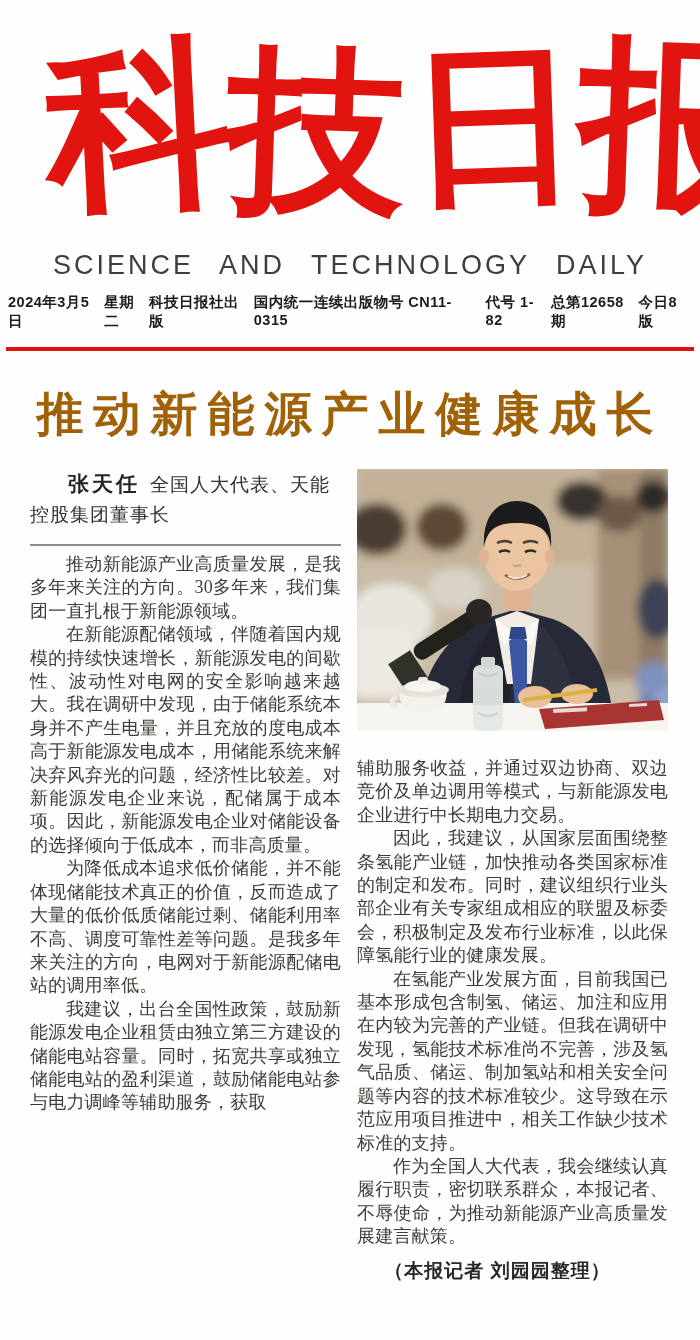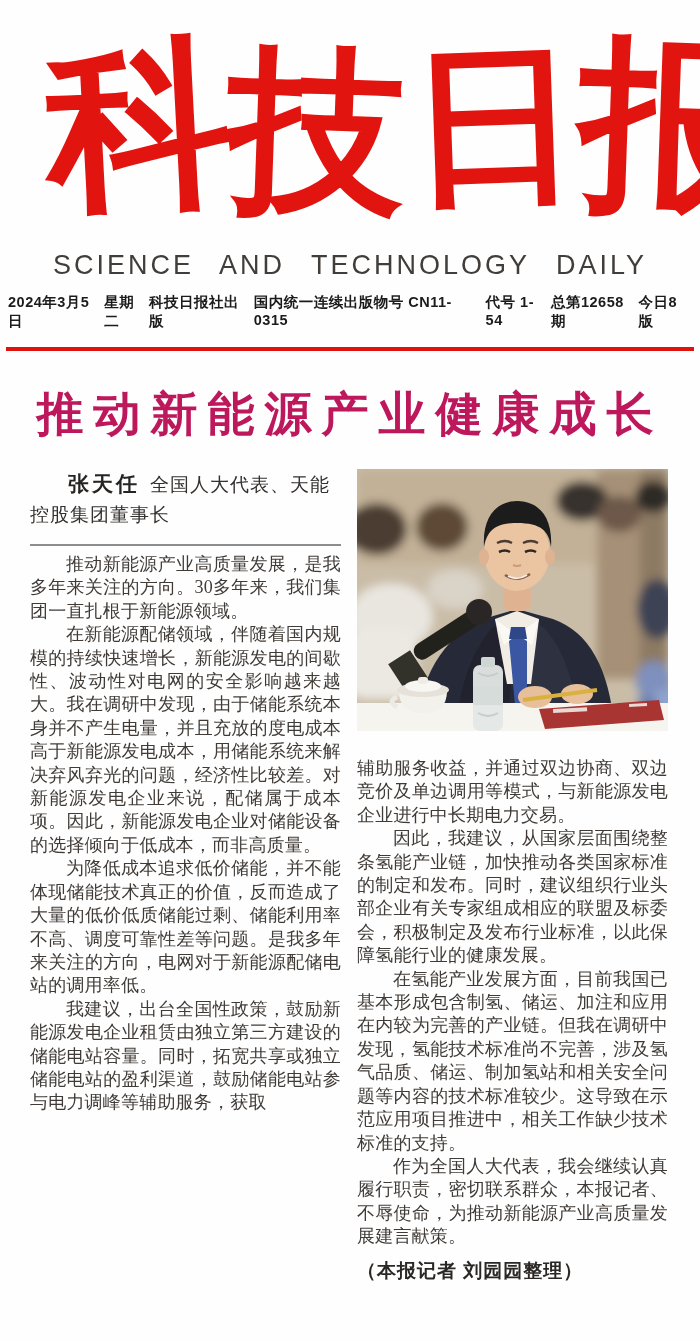--- a/index.html
+++ b/index.html
@@ -61,21 +61,21 @@
   }
 
   
   .article { padding: 0 30px; }
   .headline {
     margin-top: 32px;
     text-align: center;
     font-size: 47px;
     font-weight: 900;
     letter-spacing: 10px;
-    color: #be185d;
+    color: #a16207;
     line-height: 62px;
     white-space: nowrap;
   }
   .cols {
     display: flex;
     gap: 16px;
     margin-top: 24px;
   }
   .col { width: 311px; }
 
@@ -112,21 +112,21 @@
     letter-spacing: 0.2px;
   }
   .body-text p.no-indent { text-indent: 0; }
   .left-body { margin-top: 7px; }
 
   .photo-fig { width: 311px; height: 262px; margin-bottom: 26px; }
   .photo-fig svg { display: block; width: 311px; height: 262px; }
 
   .credit {
     margin-top: 9px;
-    text-align: left;
+    text-align: center;
     padding-right: 30px;
     font-family: "Liberation Sans", "DejaVu Sans", sans-serif;
     font-weight: bold;
     font-size: 19px;
     color: #2a2724;
     letter-spacing: 1px;
   }
 </style>
 </head>
 <body>
@@ -139,21 +139,21 @@
       <span>技</span>
       <span>日</span>
       <span>报</span>
     </div>
     <div class="en-title">SCIENCE  AND  TECHNOLOGY  DAILY</div>
     <div class="dateline">
       <span>2024年3月5日</span>
       <span>星期二</span>
       <span>科技日报社出版</span>
       <span>国内统一连续出版物号 CN11-0315</span>
-      <span>代号 1-54</span>
+      <span>代号 1-82</span>
       <span>总第12658期</span>
       <span>今日8版</span>
     </div>
     <div class="red-rule"></div>
   </header>
 
   <article class="article">
     <h1 class="headline">推动新能源产业健康成长</h1>
 
     <div class="cols">

